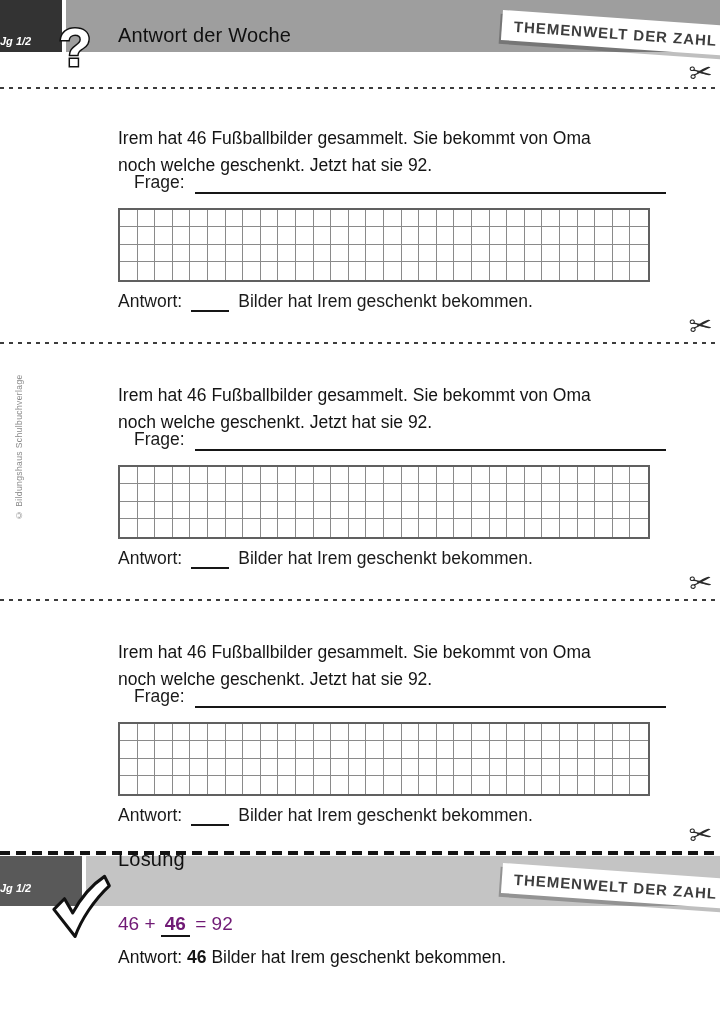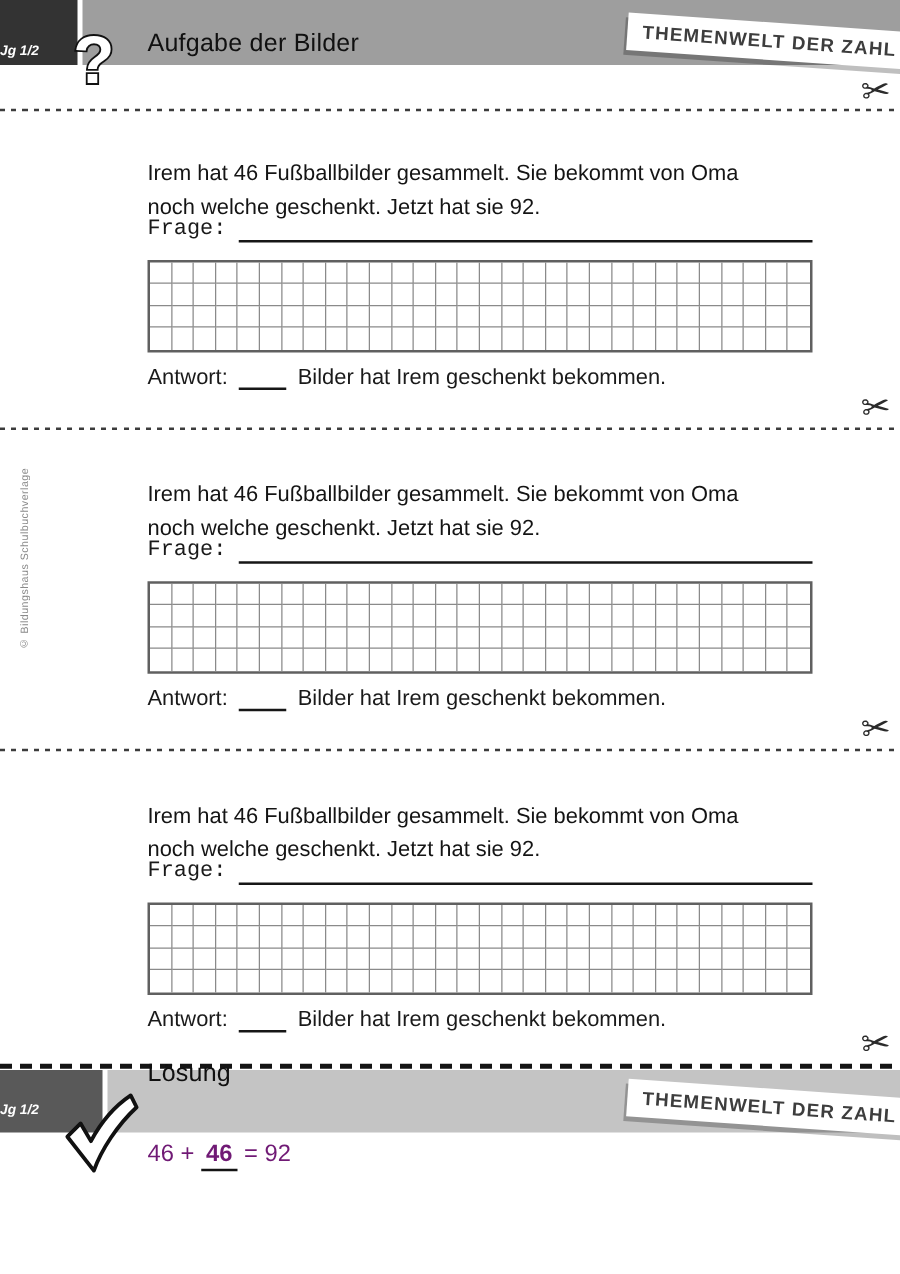--- a/index.html
+++ b/index.html
@@ -36,22 +36,22 @@
   .cut { position:absolute; left:0; right:0; height:2px;
     background:repeating-linear-gradient(90deg,#3c3c3c 0 4px,transparent 4px 9px); }
   .cut.bold { height:4px;
     background:repeating-linear-gradient(90deg,#141414 0 10px,transparent 10px 16px); }
   .scissors { position:absolute; right:8px; font-size:28px; line-height:28px; color:#2b2b2b;
     transform:rotate(-6deg); }
 
   
   .section { position:absolute; left:118px; width:532px; height:213px; }
   .story { position:absolute; top:0; left:0; font-size:17.5px; line-height:27px; color:#141414;margin-top:22px; }
-  .frage-row { position:absolute; top:66px; left:0; width:532px; height:25px;
-    display:flex; align-items:flex-end; font-size:17.5px;font-family:Liberation Mono, monospace; }
+  .frage-row { position:absolute; top:66px; left:16px; width:532px; height:25px;
+    display:flex; align-items:flex-end; font-size:17.5px; }
   .frage-row .label { margin-right:10px; padding-bottom:1px; }
   .frage-row .writing-line { flex:1; border-bottom:2px solid #161616; height:22px; }
 
   .work-grid { position:absolute; top:105px; left:0; width:532px; box-sizing:border-box;
     display:grid; border:2px solid #606060; grid-auto-rows:17.4px; background:#ffffff; }
   .grid-cell { border-right:1px solid #8a8a8a; border-bottom:1px solid #8a8a8a; }
   .grid-cell:nth-child(30n) { border-right:none; }
   .grid-cell:nth-last-child(-n+30) { border-bottom:none; }
 
   .antwort-row { position:absolute; top:188px; left:0; display:flex; align-items:flex-end;
@@ -72,21 +72,21 @@
 </style>
 </head>
 <body>
 
 <div class="page">
 
   <div class="hdr-bar top"></div>
   <div class="grade-badge top">
     <span>Jg 1/2</span>
   </div>
-  <div class="hdr-title top">Aufgabe der Bilder</div>
+  <div class="hdr-title top">Antwort der Woche</div>
   <div class="qmark-icon">
     <svg width="50" height="60" viewBox="0 0 50 60">
       <text x="25" y="44" text-anchor="middle" font-family="Liberation Sans, DejaVu Sans, sans-serif" font-size="54" font-weight="bold" fill="#ffffff" stroke="#111111" stroke-width="3" paint-order="stroke">?</text>
     </svg>
   </div>
   <div class="series-label top">THEMENWELT DER ZAHL</div>
 
   <div class="scissors" style="top:59px">✂</div>
   <div class="cut" style="top:87px"></div>
 
@@ -525,14 +525,19 @@
       <path d="M3 30 L12 21 L19 33 C27 18 37 8 46 2 L50 10 C37 22 26 39 21 53 Z" fill="#ffffff" stroke="#111111" stroke-width="2.6" stroke-linejoin="round"></path>
     </svg>
   </div>
   <div class="series-label solution">THEMENWELT DER ZAHL</div>
 
   <div class="equation">
     <span>46 +</span>
     <span class="eq-answer">46</span>
     <span>= 92</span>
   </div>
+  <div class="solution-answer">
+    <span>Antwort:</span>
+    <span class="value"> 46 </span>
+    <span>Bilder hat Irem geschenkt bekommen.</span>
+  </div>
 
 </div>
 
 </body></html>

